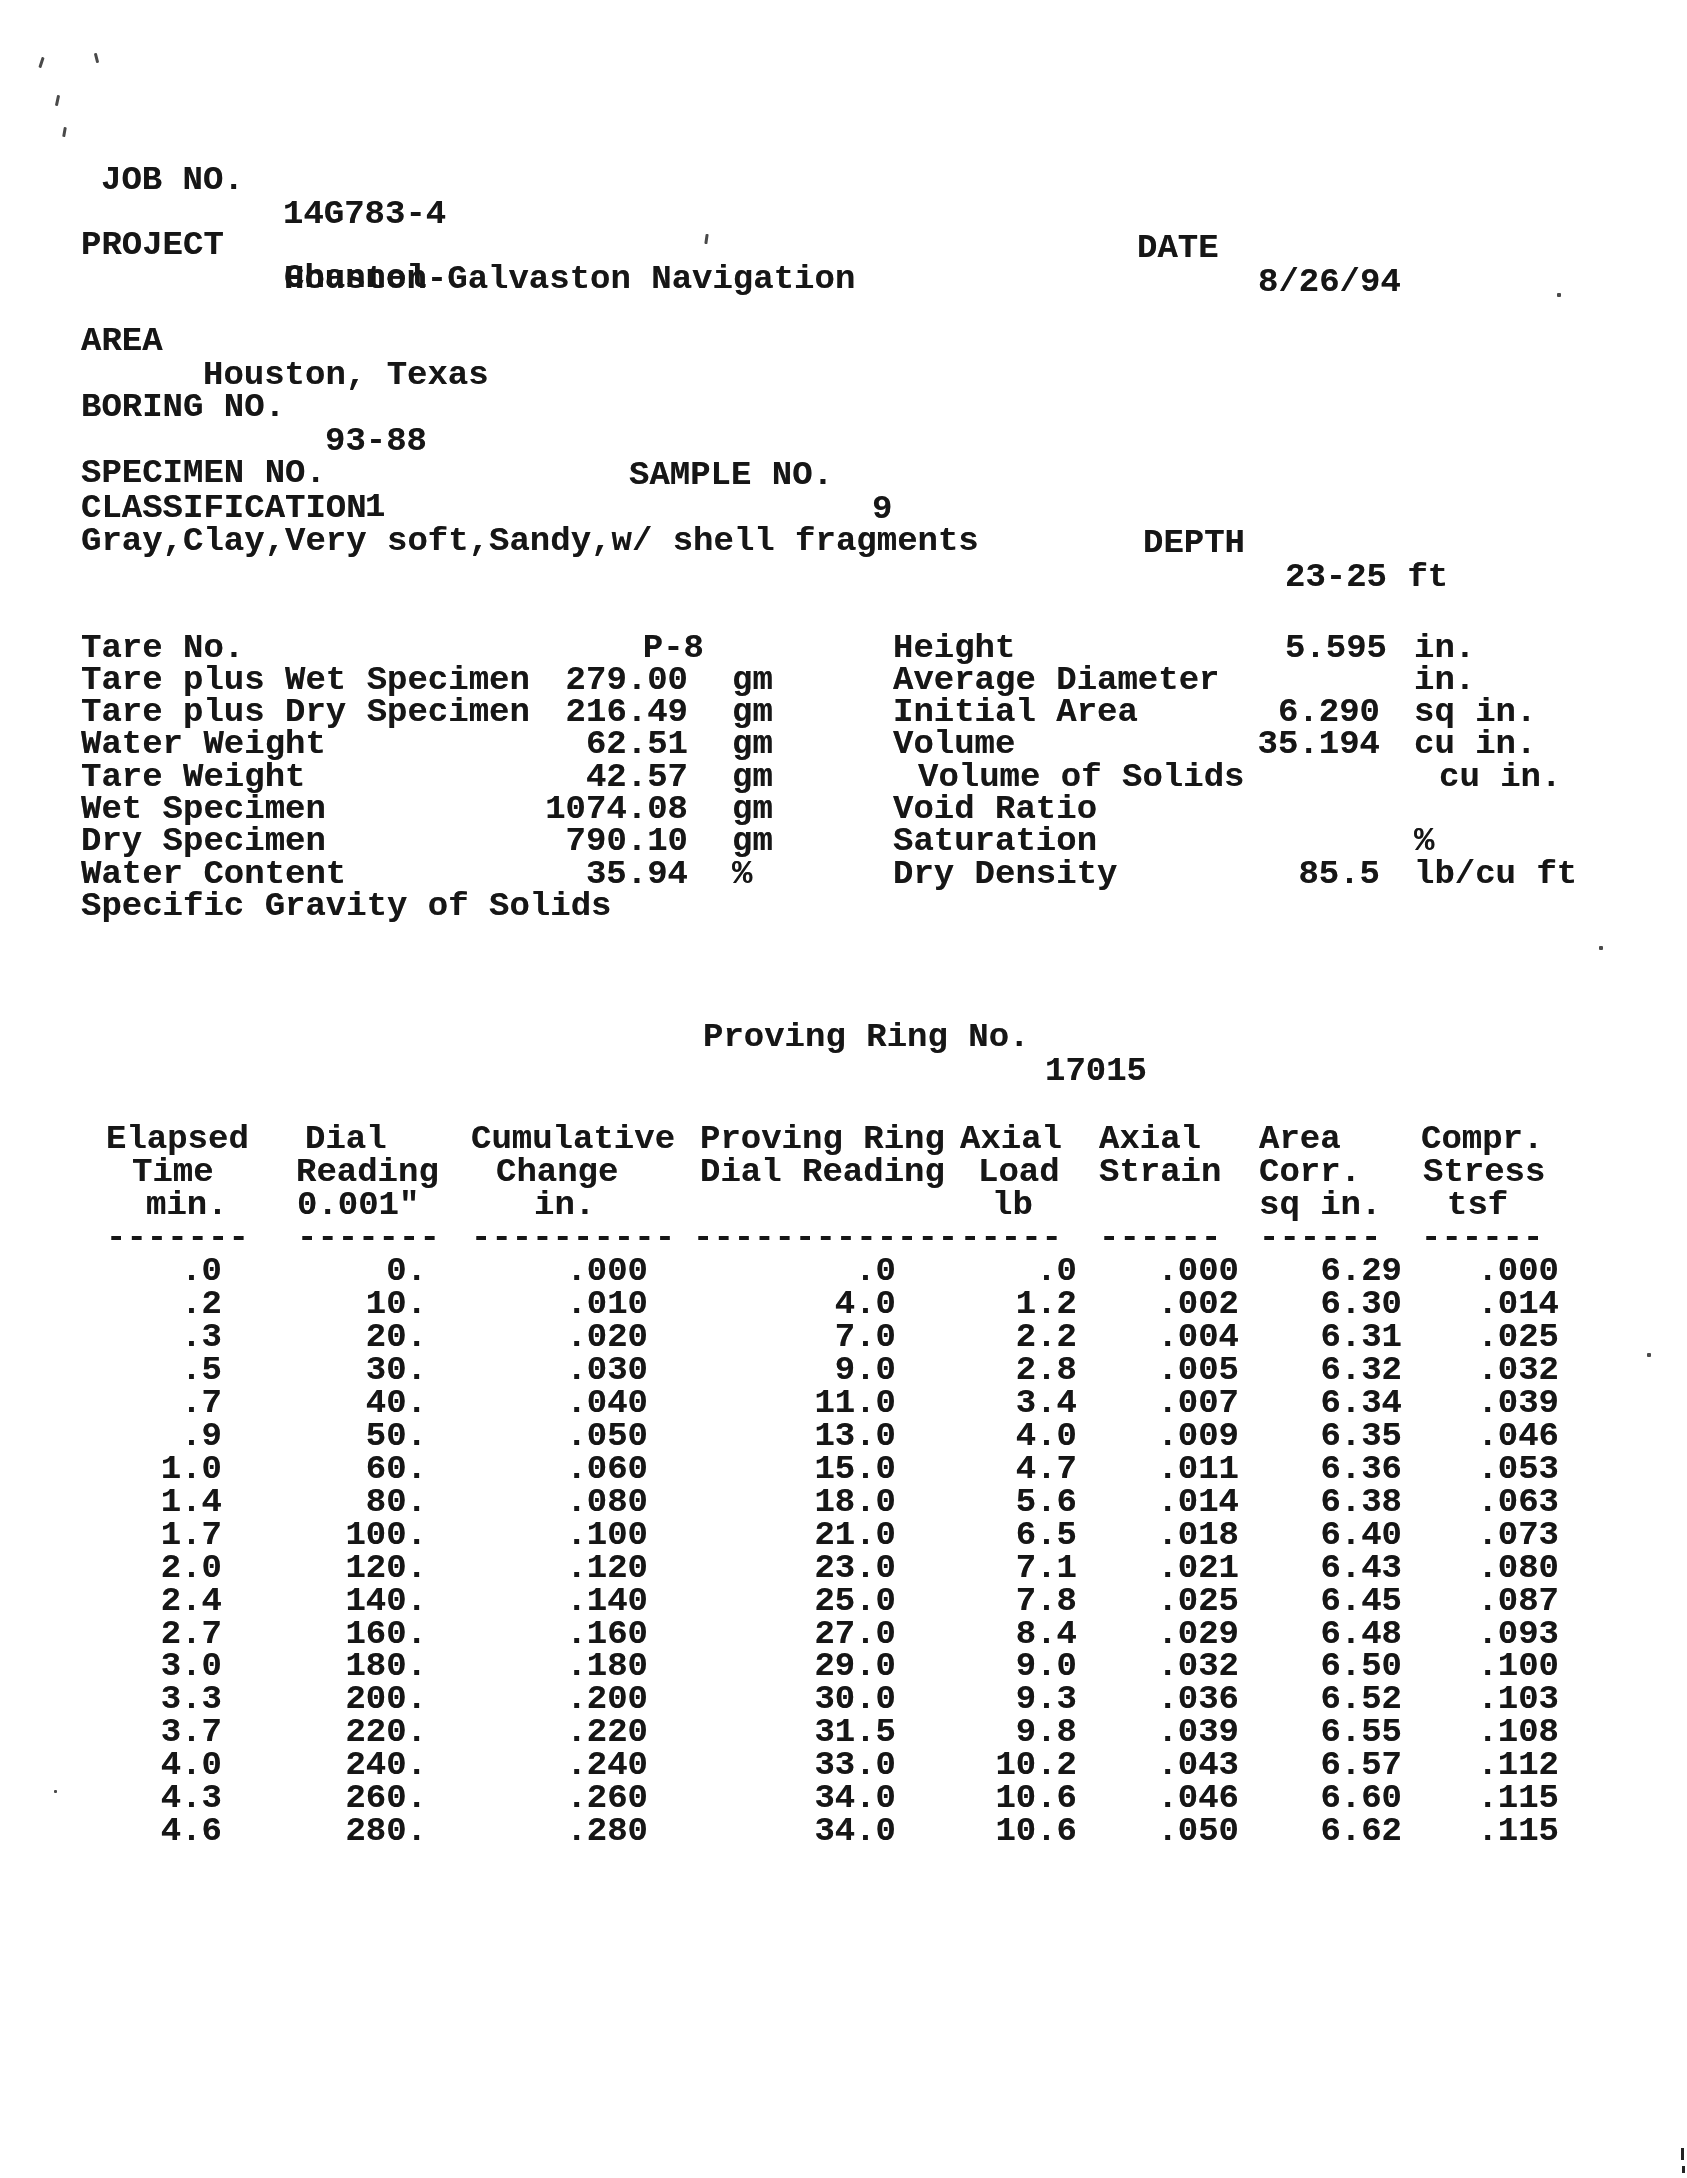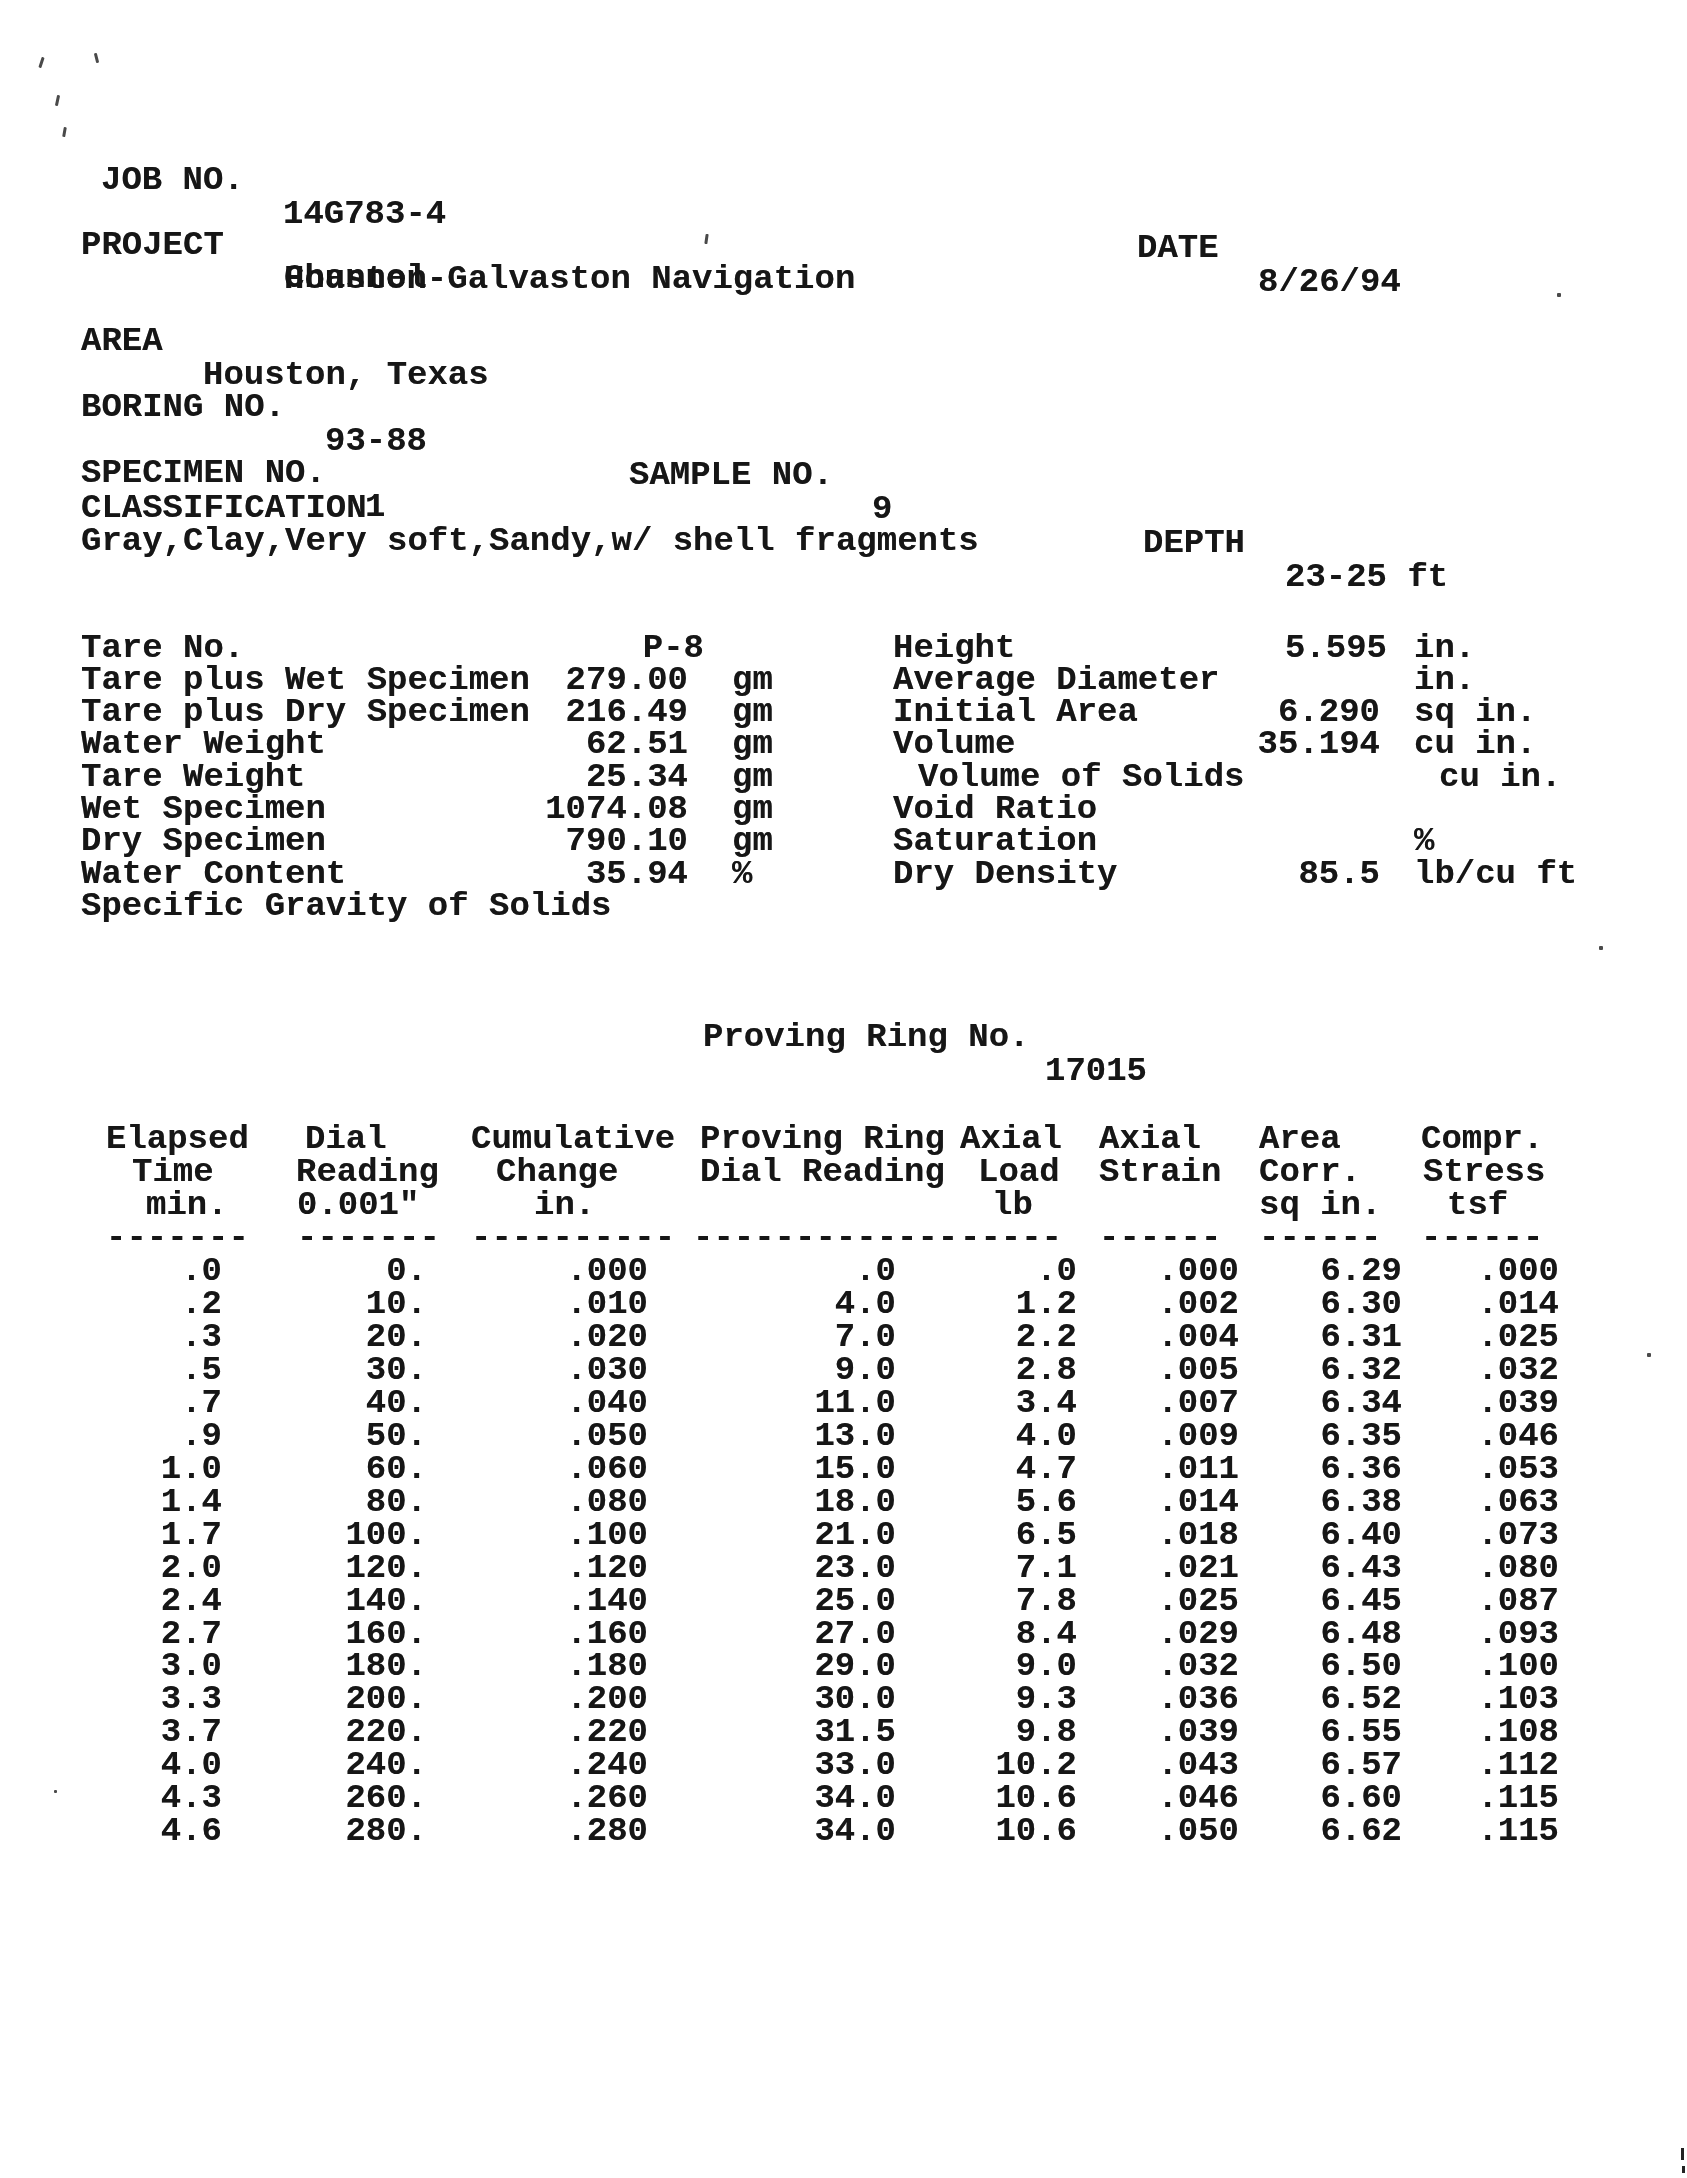--- a/index.html
+++ b/index.html
@@ -78,21 +78,21 @@
   </div>
 
   <div class="line" style="top:491px;left:81px;">CLASSIFICATION</div>
   <div class="line" style="top:524px;left:81px;">Gray,Clay,Very soft,Sandy,w/ shell fragments</div>
 
   <div id="spec-left">
       <div class="srow" style="left: 81px; top: 629px; width: 713px;"><span>Tare No.</span><span class="val" style="left: 16px; width: 607px;">P-8</span><span class="unit" style="left: 651px;"></span></div>
       <div class="srow" style="left: 81px; top: 661px; width: 713px;"><span>Tare plus Wet Specimen</span><span class="val" style="left: 0px; width: 607px;">279.00</span><span class="unit" style="left: 651px;">gm</span></div>
       <div class="srow" style="left: 81px; top: 693px; width: 713px;"><span>Tare plus Dry Specimen</span><span class="val" style="left: 0px; width: 607px;">216.49</span><span class="unit" style="left: 651px;">gm</span></div>
       <div class="srow" style="left: 81px; top: 725px; width: 713px;"><span>Water Weight</span><span class="val" style="left: 0px; width: 607px;">62.51</span><span class="unit" style="left: 651px;">gm</span></div>
-      <div class="srow" style="left: 81px; top: 758px; width: 713px;"><span>Tare Weight</span><span class="val" style="left: 0px; width: 607px;">25.34</span><span class="unit" style="left: 651px;">gm</span></div>
+      <div class="srow" style="left: 81px; top: 758px; width: 713px;"><span>Tare Weight</span><span class="val" style="left: 0px; width: 607px;">42.57</span><span class="unit" style="left: 651px;">gm</span></div>
       <div class="srow" style="left: 81px; top: 790px; width: 713px;"><span>Wet Specimen</span><span class="val" style="left: 0px; width: 607px;">1074.08</span><span class="unit" style="left: 651px;">gm</span></div>
       <div class="srow" style="left: 81px; top: 822px; width: 713px;"><span>Dry Specimen</span><span class="val" style="left: 0px; width: 607px;">790.10</span><span class="unit" style="left: 651px;">gm</span></div>
       <div class="srow" style="left: 81px; top: 855px; width: 713px;"><span>Water Content</span><span class="val" style="left: 0px; width: 607px;">35.94</span><span class="unit" style="left: 651px;">%</span></div>
       <div class="srow" style="left: 81px; top: 887px; width: 713px;"><span>Specific Gravity of Solids</span><span class="val" style="left: 0px; width: 607px;"></span><span class="unit" style="left: 651px;"></span></div>
     </div>
   <div id="spec-right">
       <div class="srow" style="left: 893px; top: 629px; width: 713px;"><span>Height</span><span class="val" style="left: 7px; width: 487px;">5.595</span><span class="unit" style="left: 521px;">in.</span></div>
       <div class="srow" style="left: 893px; top: 661px; width: 713px;"><span>Average Diameter</span><span class="unit" style="left: 521px;">in.</span></div>
       <div class="srow" style="left: 893px; top: 693px; width: 713px;"><span>Initial Area</span><span class="val" style="left: 0px; width: 487px;">6.290</span><span class="unit" style="left: 521px;">sq in.</span></div>
       <div class="srow" style="left: 893px; top: 725px; width: 713px;"><span>Volume</span><span class="val" style="left: 0px; width: 487px;">35.194</span><span class="unit" style="left: 521px;">cu in.</span></div>

